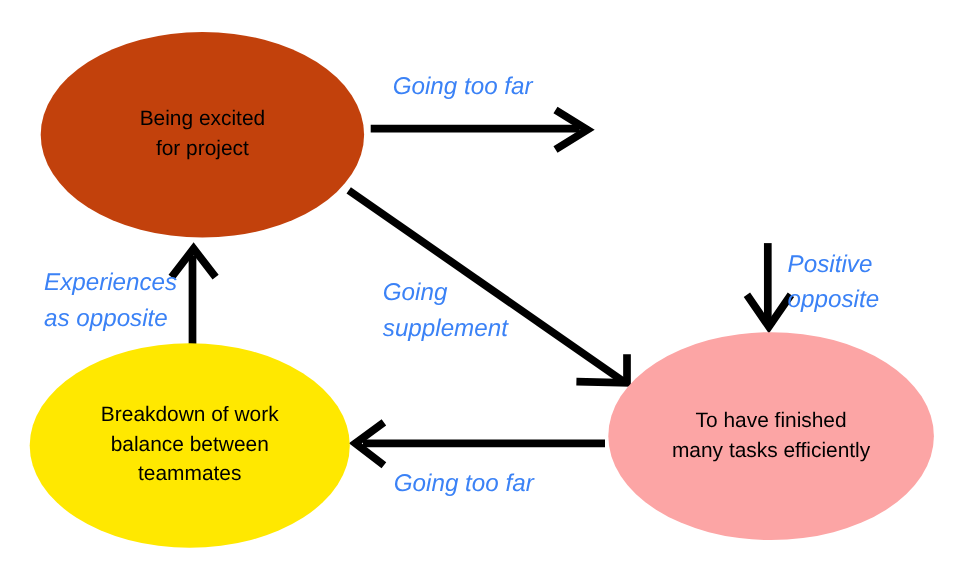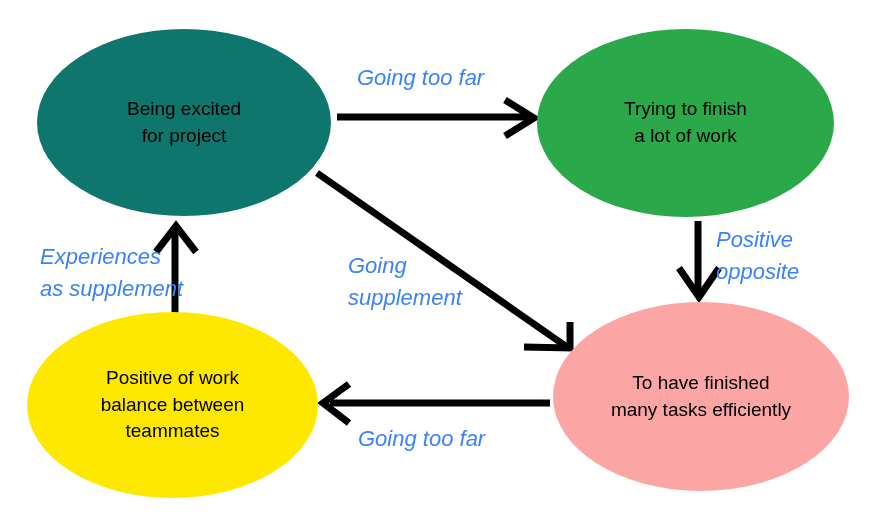--- a/index.html
+++ b/index.html
@@ -25,21 +25,21 @@
     text-align: center;
   }
   .node-label {
     color: #000000;
     font-size: 19px;
     line-height: 1.42;
     font-family: "Liberation Sans", sans-serif;
     white-space: pre-line;
     padding: 0 16px;
   }
-  #node-red   { left: 37px;  top: 29px;  width: 294px; height: 187px; background: #0f766e; }
+  #node-red   { left: 37px;  top: 29px;  width: 294px; height: 187px; background: #c2410c; }
   #node-green { left: 537px; top: 29px;  width: 297px; height: 188px; background: #2BA84A; }
   #node-yellow{ left: 27px;  top: 312px; width: 291px; height: 186px; background: #FFE800; }
   #node-blue  { left: 553px; top: 302px; width: 296px; height: 189px; background: #fca5a5; }
 
   #node-blue .node-label { color: #000000; }
 
   .edge-svg {
     position: absolute;
     left: 0;
     top: 0;
@@ -93,42 +93,38 @@
       <line x1="175" y1="315" x2="175" y2="232" stroke="#000000" stroke-width="7" stroke-linecap="butt"></line>
       <polyline points="156,252 176,226 196,252" fill="none" stroke="#000000" stroke-width="7" stroke-linejoin="miter" stroke-linecap="butt"></polyline>
     </g>
   </svg>
 
   <div class="node" id="node-red">
     <span class="node-label">Being excited
 for project</span>
   </div>
 
-  <div class="node" id="node-green">
-    <span class="node-label">Trying to finish
-a lot of work</span>
-  </div>
 
   <div class="node" id="node-blue">
     <span class="node-label">To have finished
 many tasks efficiently</span>
   </div>
 
   <div class="node" id="node-yellow">
-    <span class="node-label">Positive of work
+    <span class="node-label">Breakdown of work
 balance between
 teammates</span>
   </div>
 
   <div class="edge-label" id="label-going-too-far-top">Going too far</div>
 
   <div class="edge-label" id="label-positive-opposite">Positive
 opposite</div>
 
   <div class="edge-label" id="label-good-supplement">Going
 supplement</div>
 
   <div class="edge-label" id="label-going-too-far-bot">Going too far</div>
 
   <div class="edge-label" id="label-experiences">Experiences
-as supplement</div>
+as opposite</div>
 
 </div>
 
 </body></html>

